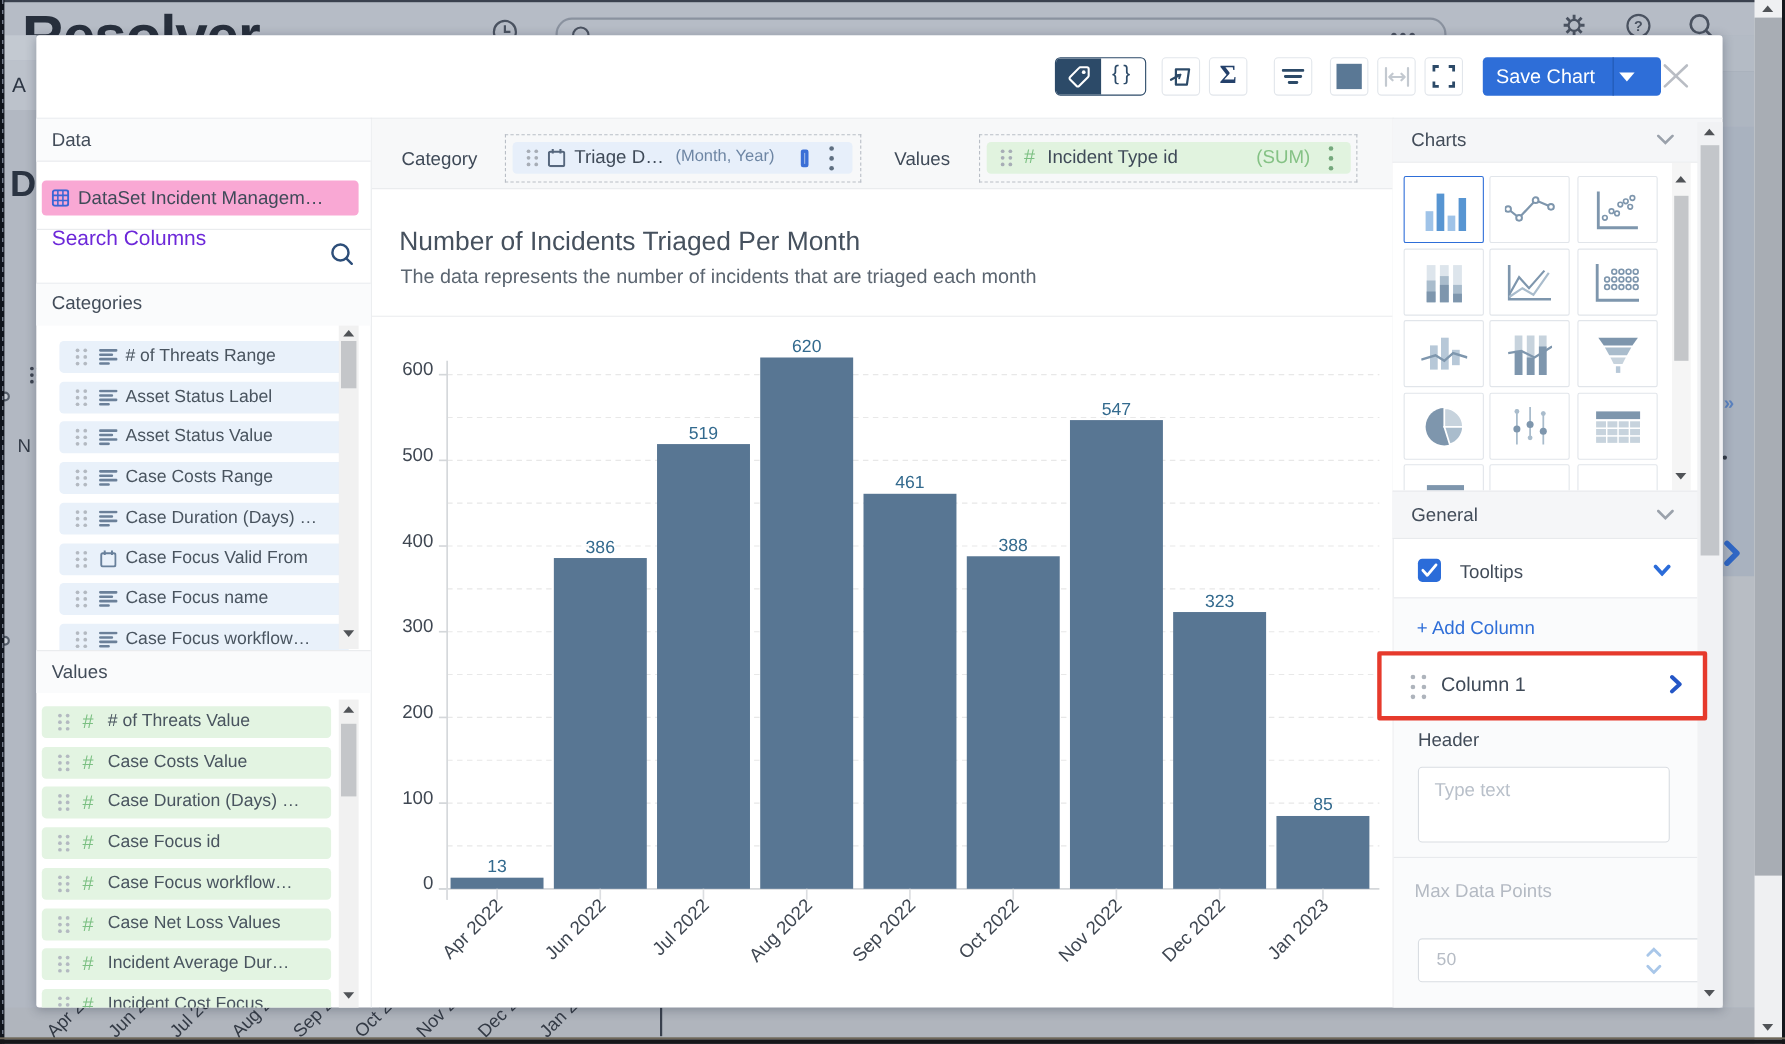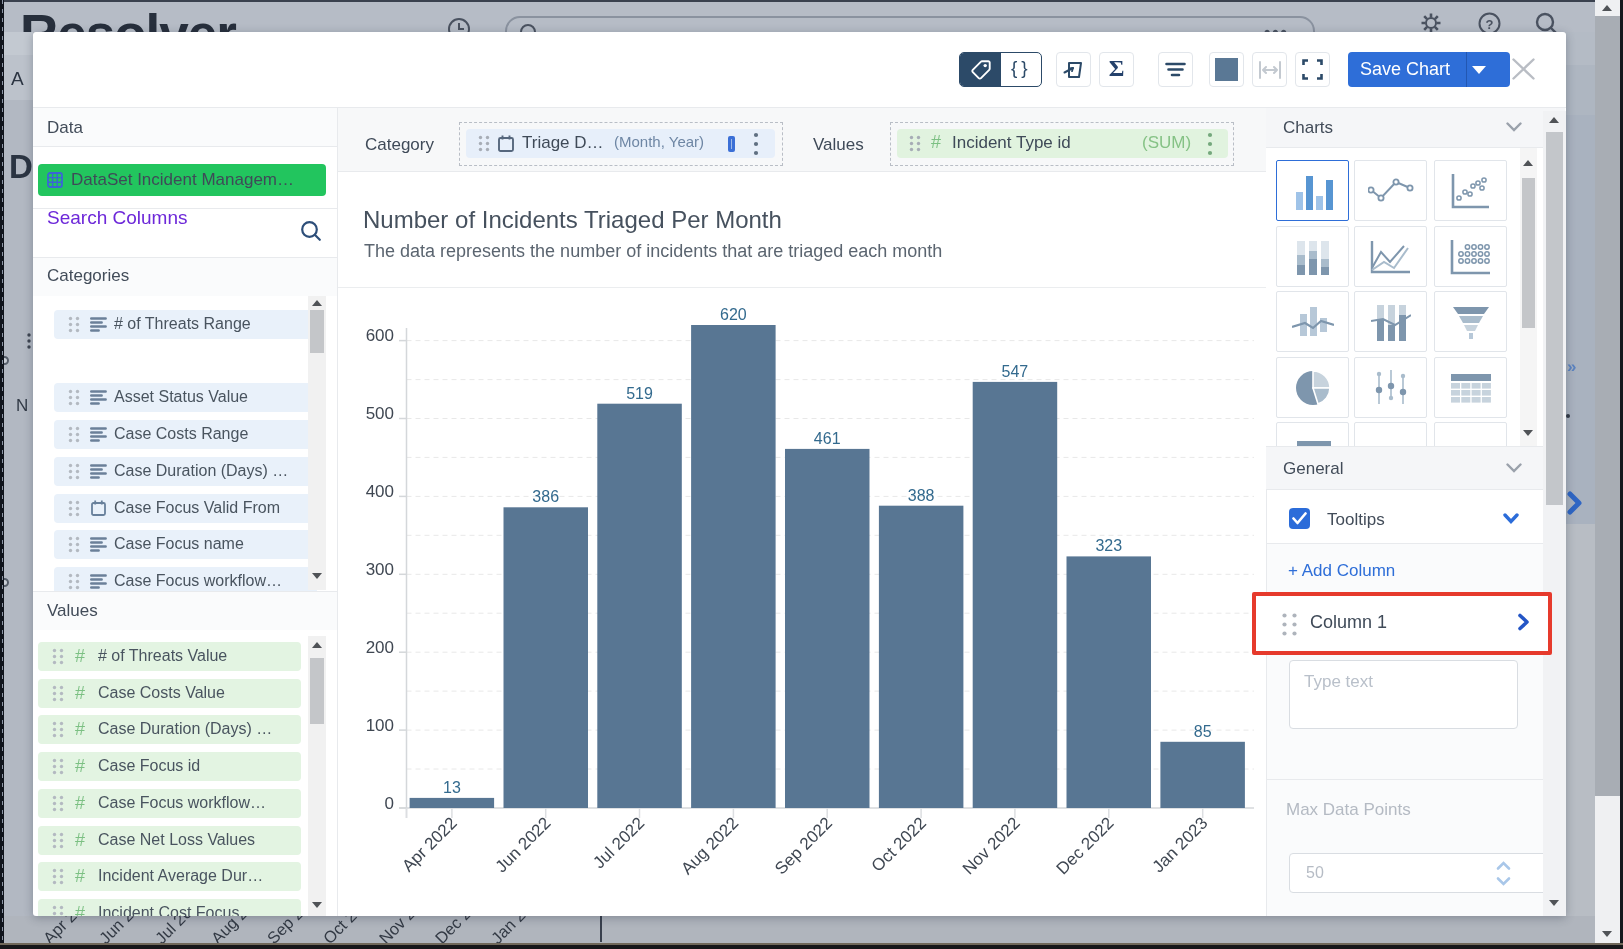--- a/index.html
+++ b/index.html
@@ -196,21 +196,21 @@
         </g>
       </svg>
     </div>
     <div id="leftpanel">
       <div class="hline" style="left:0;top:75px;width:1533px;"></div>
       <div class="vline" style="left:304px;top:75px;height:809px;"></div>
 
       <div class="abs" style="left:0;top:76px;width:304px;height:39px;background:#fafbfc;border-bottom:1px solid #e8eaed;box-sizing:border-box;"></div>
       <div class="sect abs" style="left:14px;top:86px;">Data</div>
 
-      <div class="abs" style="left:5px;top:132px;width:288px;height:32px;background:#22c55e;border-radius:4px;">
+      <div class="abs" style="left:5px;top:132px;width:288px;height:32px;background:#f9a8d4;border-radius:4px;">
         <svg class="abs" style="left:9px;top:8px" width="16" height="16" viewBox="0 0 16 16">
           <rect x="1" y="1" width="14" height="14" rx="2" fill="none" stroke="#3a66d5" stroke-width="1.8"></rect>
           <path d="M1 5.6h14M1 10.2h14M5.6 1v14M10.2 1v14" stroke="#3a66d5" stroke-width="1.4"></path>
         </svg>
         <div class="abs" style="left:33px;top:6px;font-size:17px;color:#3f4a58;white-space:nowrap;">DataSet Incident Managem…</div>
       </div>
       <div class="hline" style="left:0;top:176px;width:304px;"></div>
 
       <div class="abs" style="left:14px;top:175px;font-size:19px;color:#6d28d9;">Search Columns</div>
       <svg class="abs" style="left:267px;top:188px" width="22" height="22" viewBox="0 0 22 22">
@@ -232,20 +232,38 @@
                 <circle cx="2.5" cy="14.5" r="1.7"></circle>
                 <circle cx="9.5" cy="14.5" r="1.7"></circle>
               </g>
             </svg>
             <svg class="abs" style="left:36px;top:7px" width="17" height="15" viewBox="0 0 17 15">
               <g stroke="#6b8099" stroke-width="2.4" stroke-linecap="round">
                 <path d="M1.2 1.5h14.5M1.2 5.5h10.5M1.2 9.5h14.5M1.2 13.5h7.5"></path>
               </g>
             </svg>
             <div class="txt"># of Threats Range</div>
+          </div>
+        <div class="litem blue" style="top:50.7px;">
+            <svg class="dots6" viewBox="0 0 12 17">
+              <g fill="#b3b9c1">
+                <circle cx="2.5" cy="2.5" r="1.7"></circle>
+                <circle cx="9.5" cy="2.5" r="1.7"></circle>
+                <circle cx="2.5" cy="8.5" r="1.7"></circle>
+                <circle cx="9.5" cy="8.5" r="1.7"></circle>
+                <circle cx="2.5" cy="14.5" r="1.7"></circle>
+                <circle cx="9.5" cy="14.5" r="1.7"></circle>
+              </g>
+            </svg>
+            <svg class="abs" style="left:36px;top:7px" width="17" height="15" viewBox="0 0 17 15">
+              <g stroke="#6b8099" stroke-width="2.4" stroke-linecap="round">
+                <path d="M1.2 1.5h14.5M1.2 5.5h10.5M1.2 9.5h14.5M1.2 13.5h7.5"></path>
+              </g>
+            </svg>
+            <div class="txt">Asset Status Label</div>
           </div>
         <div class="litem blue" style="top:87.4px;">
             <svg class="dots6" viewBox="0 0 12 17">
               <g fill="#b3b9c1">
                 <circle cx="2.5" cy="2.5" r="1.7"></circle>
                 <circle cx="9.5" cy="2.5" r="1.7"></circle>
                 <circle cx="2.5" cy="8.5" r="1.7"></circle>
                 <circle cx="9.5" cy="8.5" r="1.7"></circle>
                 <circle cx="2.5" cy="14.5" r="1.7"></circle>
                 <circle cx="9.5" cy="14.5" r="1.7"></circle>
@@ -811,21 +829,21 @@
               <circle cx="13.5" cy="21.5" r="2.1"></circle>
             </g>
           </svg>
         <div class="abs" style="left:54px;top:16px;font-size:18px;color:#3f4a58;">Column 1</div>
         <svg class="abs" style="left:261px;top:17px" width="13" height="18" viewBox="0 0 13 18">
             <path d="M3 2.5l7 6.5-7 6.5" fill="none" stroke="#2456c6" stroke-width="3.6" stroke-linecap="round" stroke-linejoin="round"></path>
           </svg>
       </div>
 
       <div class="rp-label" style="left:1256px;top:631px;">Header</div>
-      <div class="inputbox" style="left:1256px;top:628px;width:229px;height:69px;">
+      <div class="inputbox" style="left:1256px;top:665px;width:229px;height:69px;">
         <div class="abs" style="left:14px;top:11px;font-size:17px;color:#b9c0ca;">Type text</div>
       </div>
       <div class="hline" style="left:1234px;top:747px;width:276px;"></div>
 
       <div class="abs" style="left:1253px;top:768px;font-size:17px;color:#b4bac3;">Max Data Points</div>
       <div class="inputbox" style="left:1256px;top:821px;width:276px;height:40px;">
         <div class="abs" style="left:16px;top:10px;font-size:16px;color:#b6bcc5;">50</div>
         <svg class="abs" style="left:206px;top:7px" width="15" height="10" viewBox="0 0 15 10">
             <path d="M2 7.5L7.5 2 13 7.5" fill="none" stroke="#a9c7e9" stroke-width="2.6" stroke-linecap="round"></path>
           </svg>

